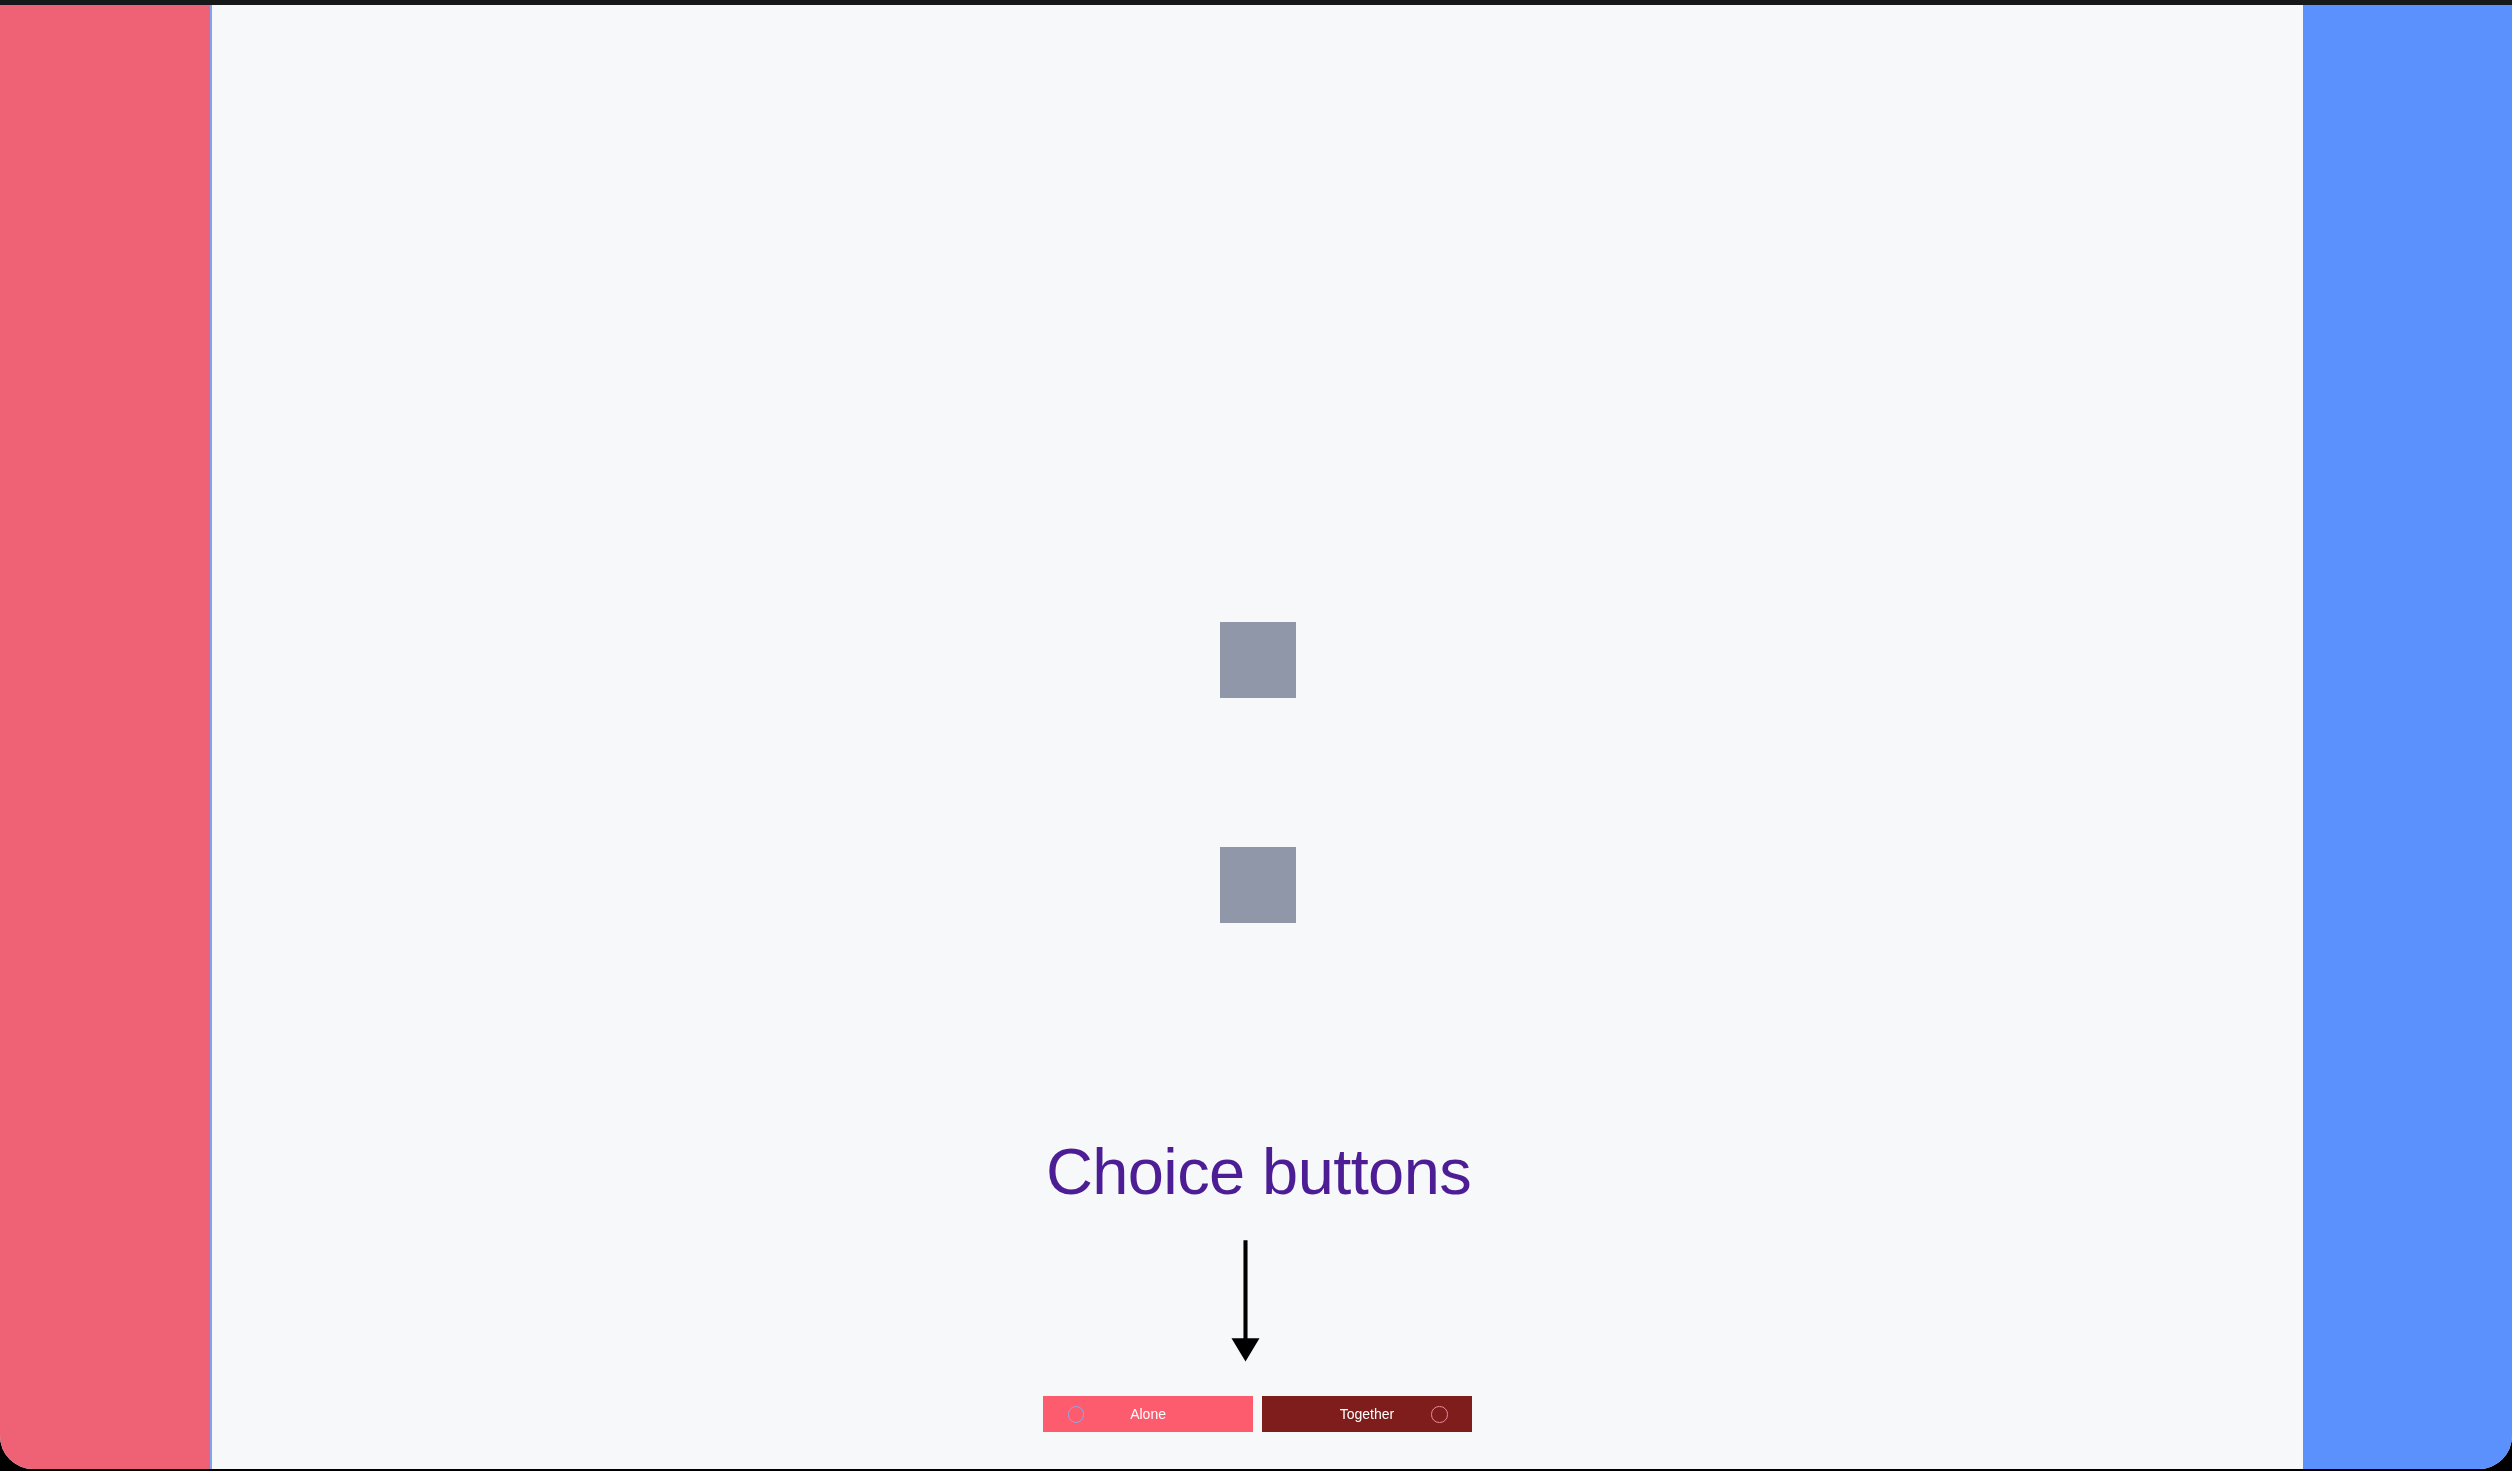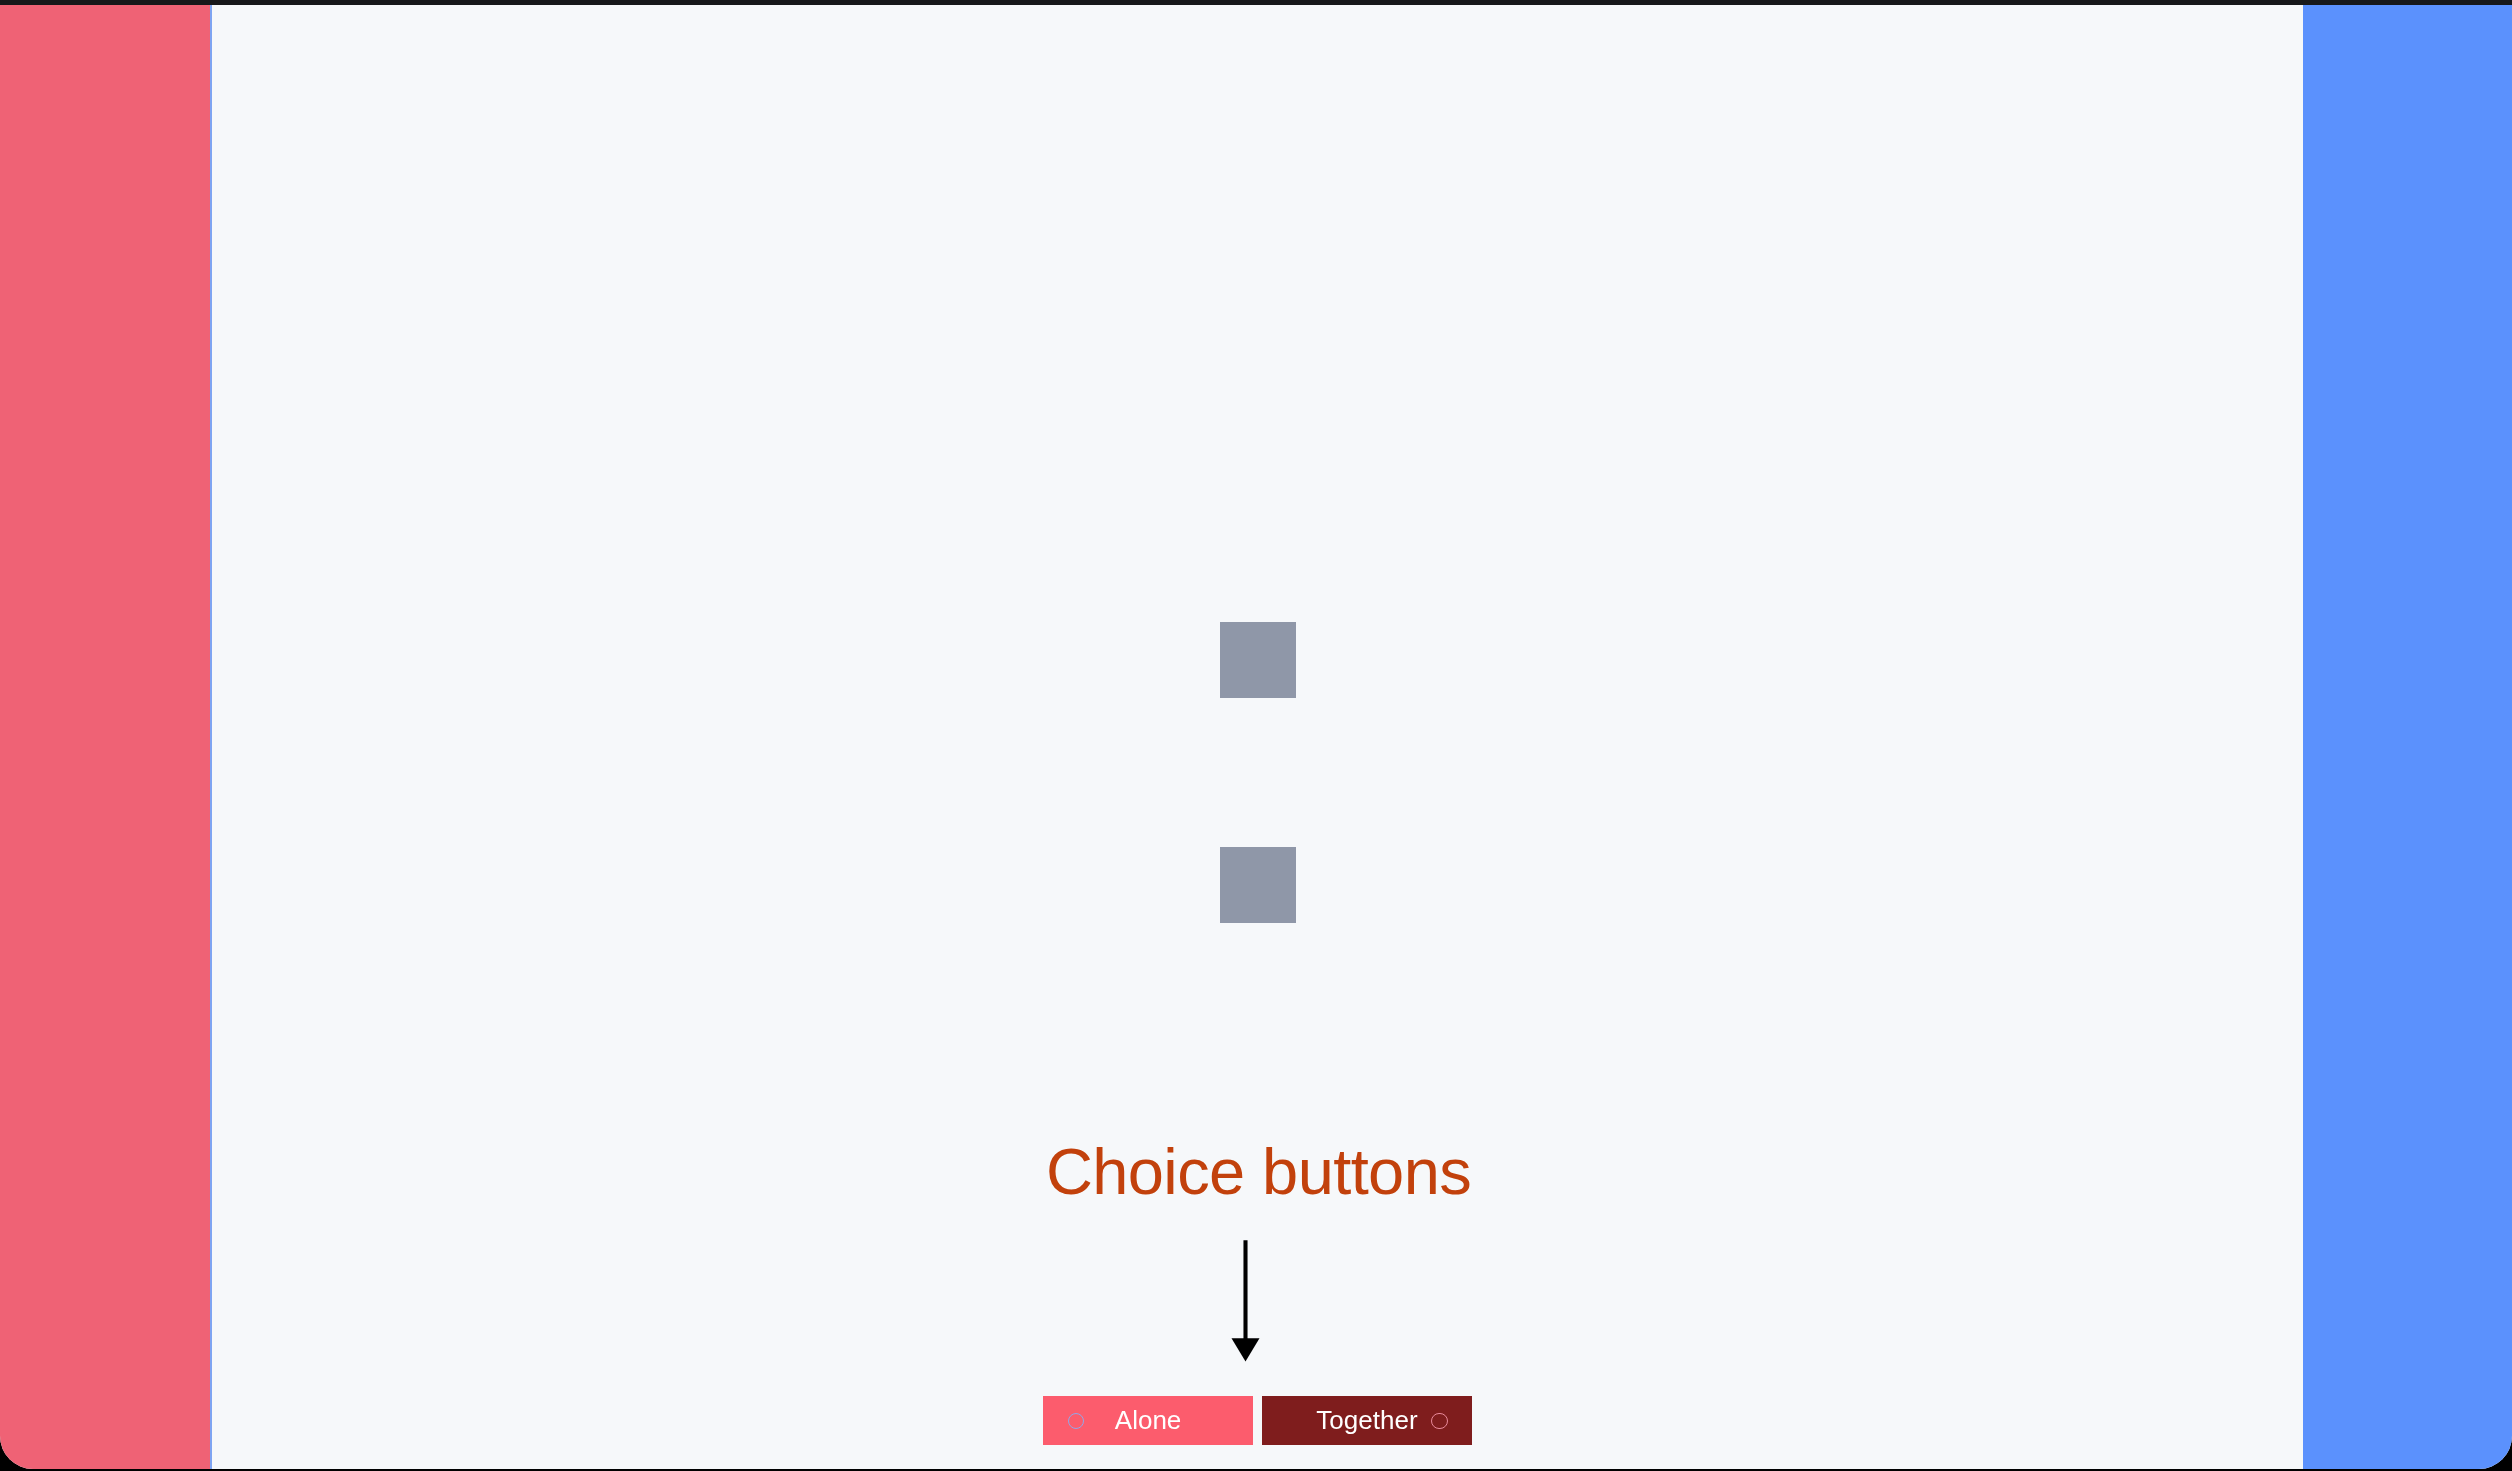--- a/index.html
+++ b/index.html
@@ -87,21 +87,21 @@
 
   
   #annotation-label {
     position: absolute;
     left: 0;
     right: 0;
     top: 1134px;
     text-align: center;
     font-size: 65px;
     line-height: 1;
-    color: #c2410c;
+    color: #4c1d95;
     letter-spacing: -0.6px;
     white-space: nowrap;
     
     padding-right: 0;
   }
   #annotation-arrow {
     position: absolute;
     left: 1014px;
     top: 1235px;
     width: 35px;
@@ -114,28 +114,28 @@
     left: 829px;
     top: 1391px;
     width: 429px;
     height: 36px;
     display: flex;
     gap: 8.8px;
   }
   .choice-button {
     position: relative;
     flex: 1 1 0;
-    height: 49px;
+    height: 36px;
     border: 0;
     padding: 0;
     display: flex;
     align-items: center;
     justify-content: center;
     font-family: "Liberation Sans", sans-serif;
-    font-size: 26px;
+    font-size: 14px;
     color: #ffffff;
     cursor: pointer;
     overflow: hidden;
   }
   #choice-button-alone { background: #fc5c6d; }
   #choice-button-together { background: #7f1d1d; }
 
   .choice-marker {
     position: absolute;
     top: 50%;

